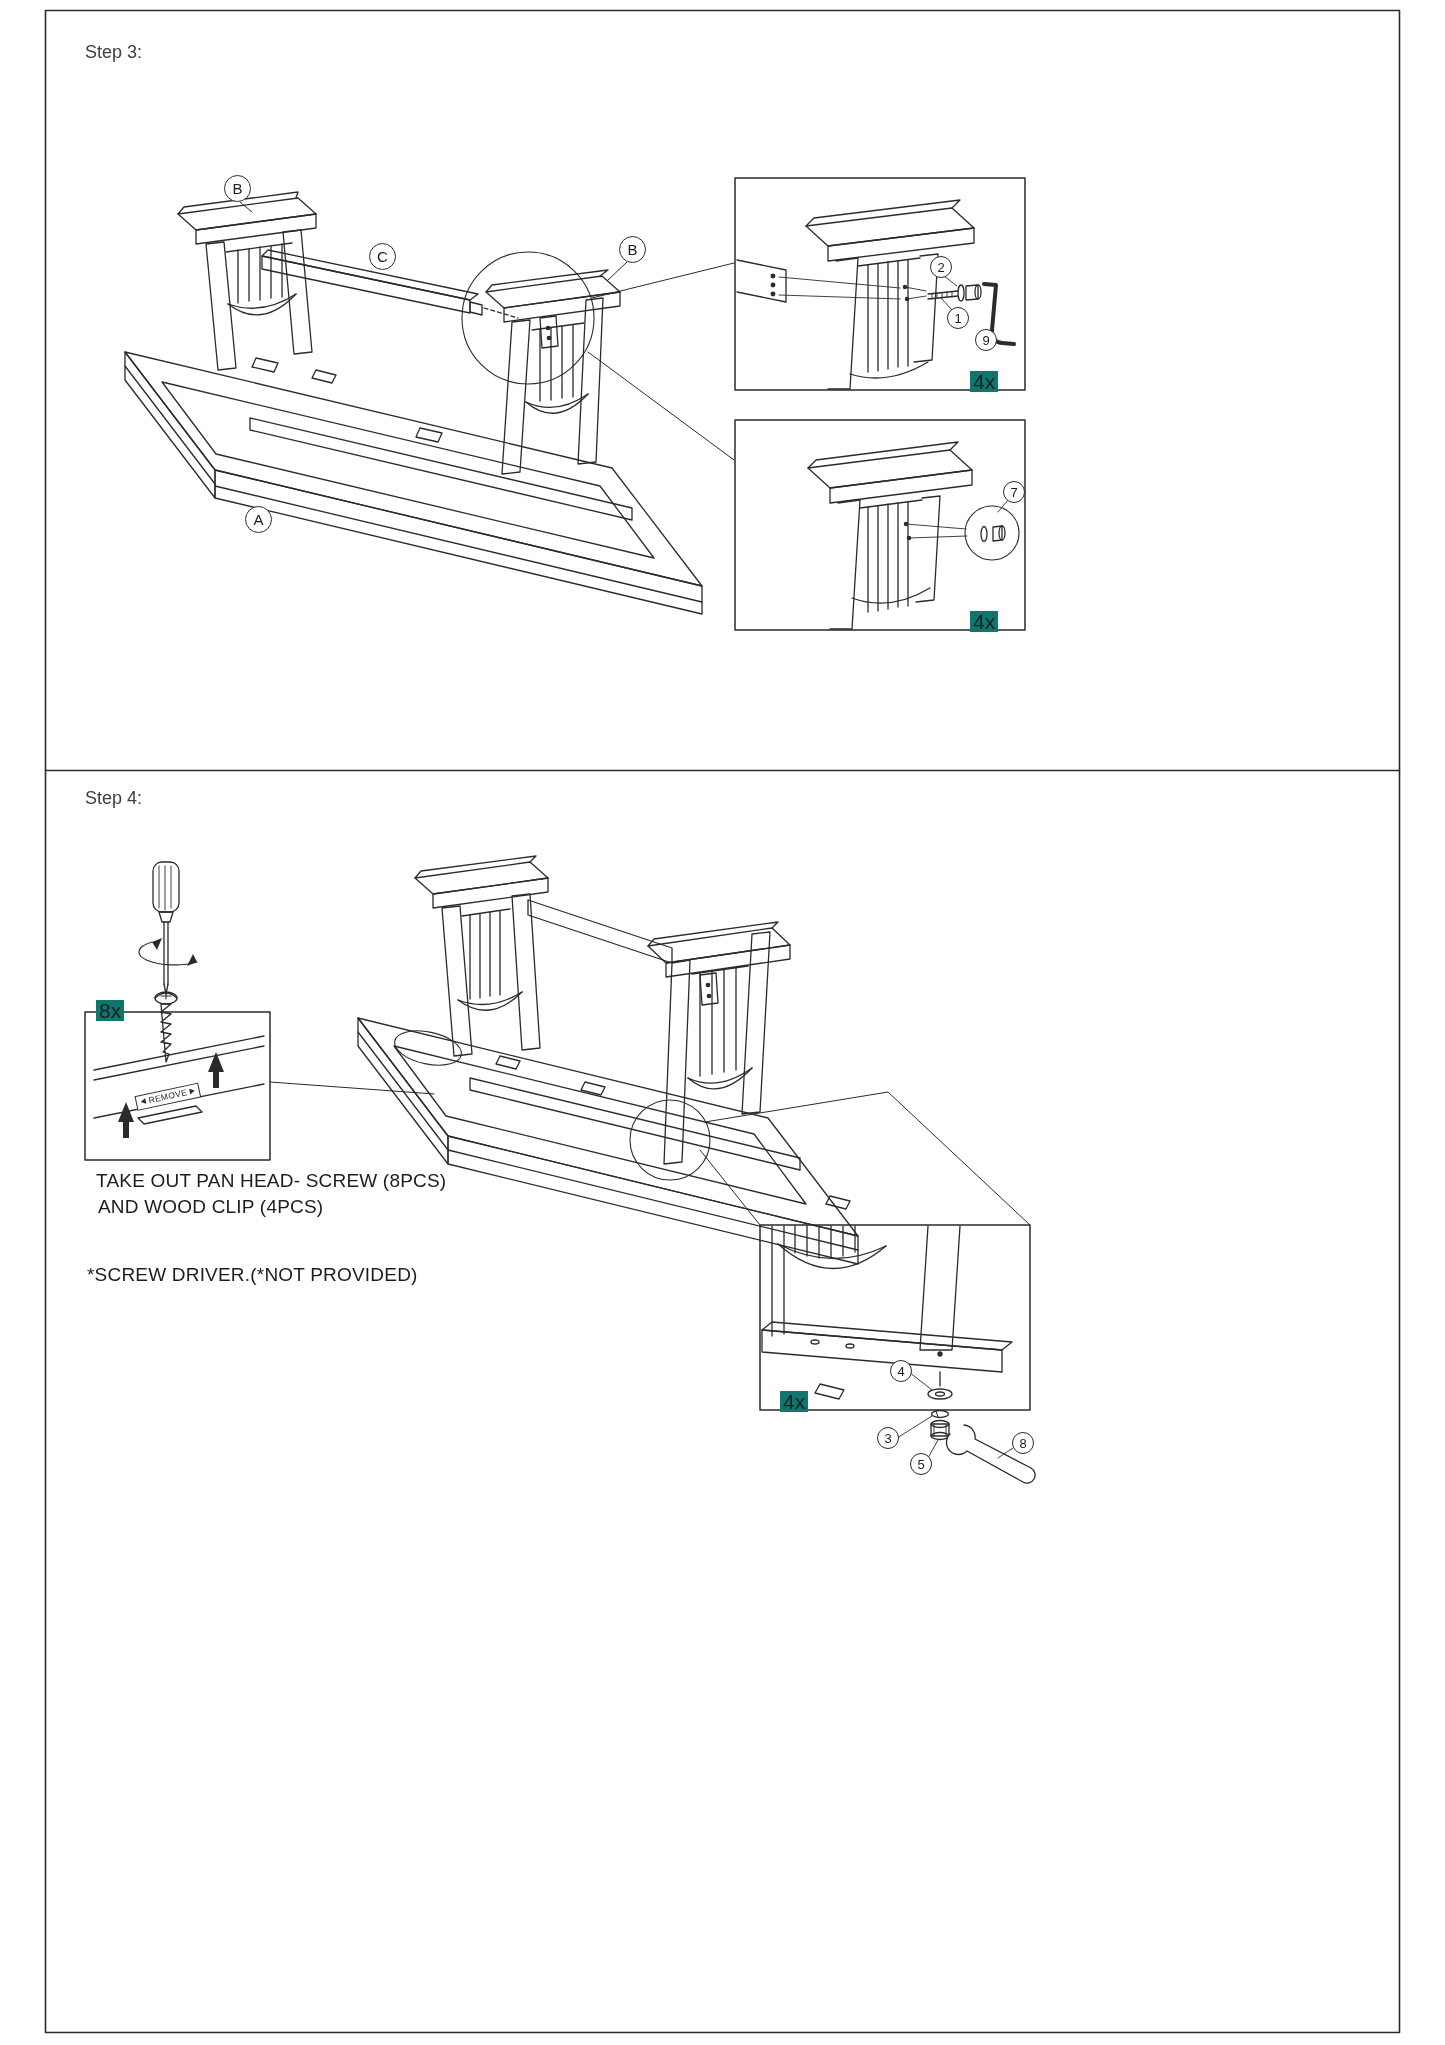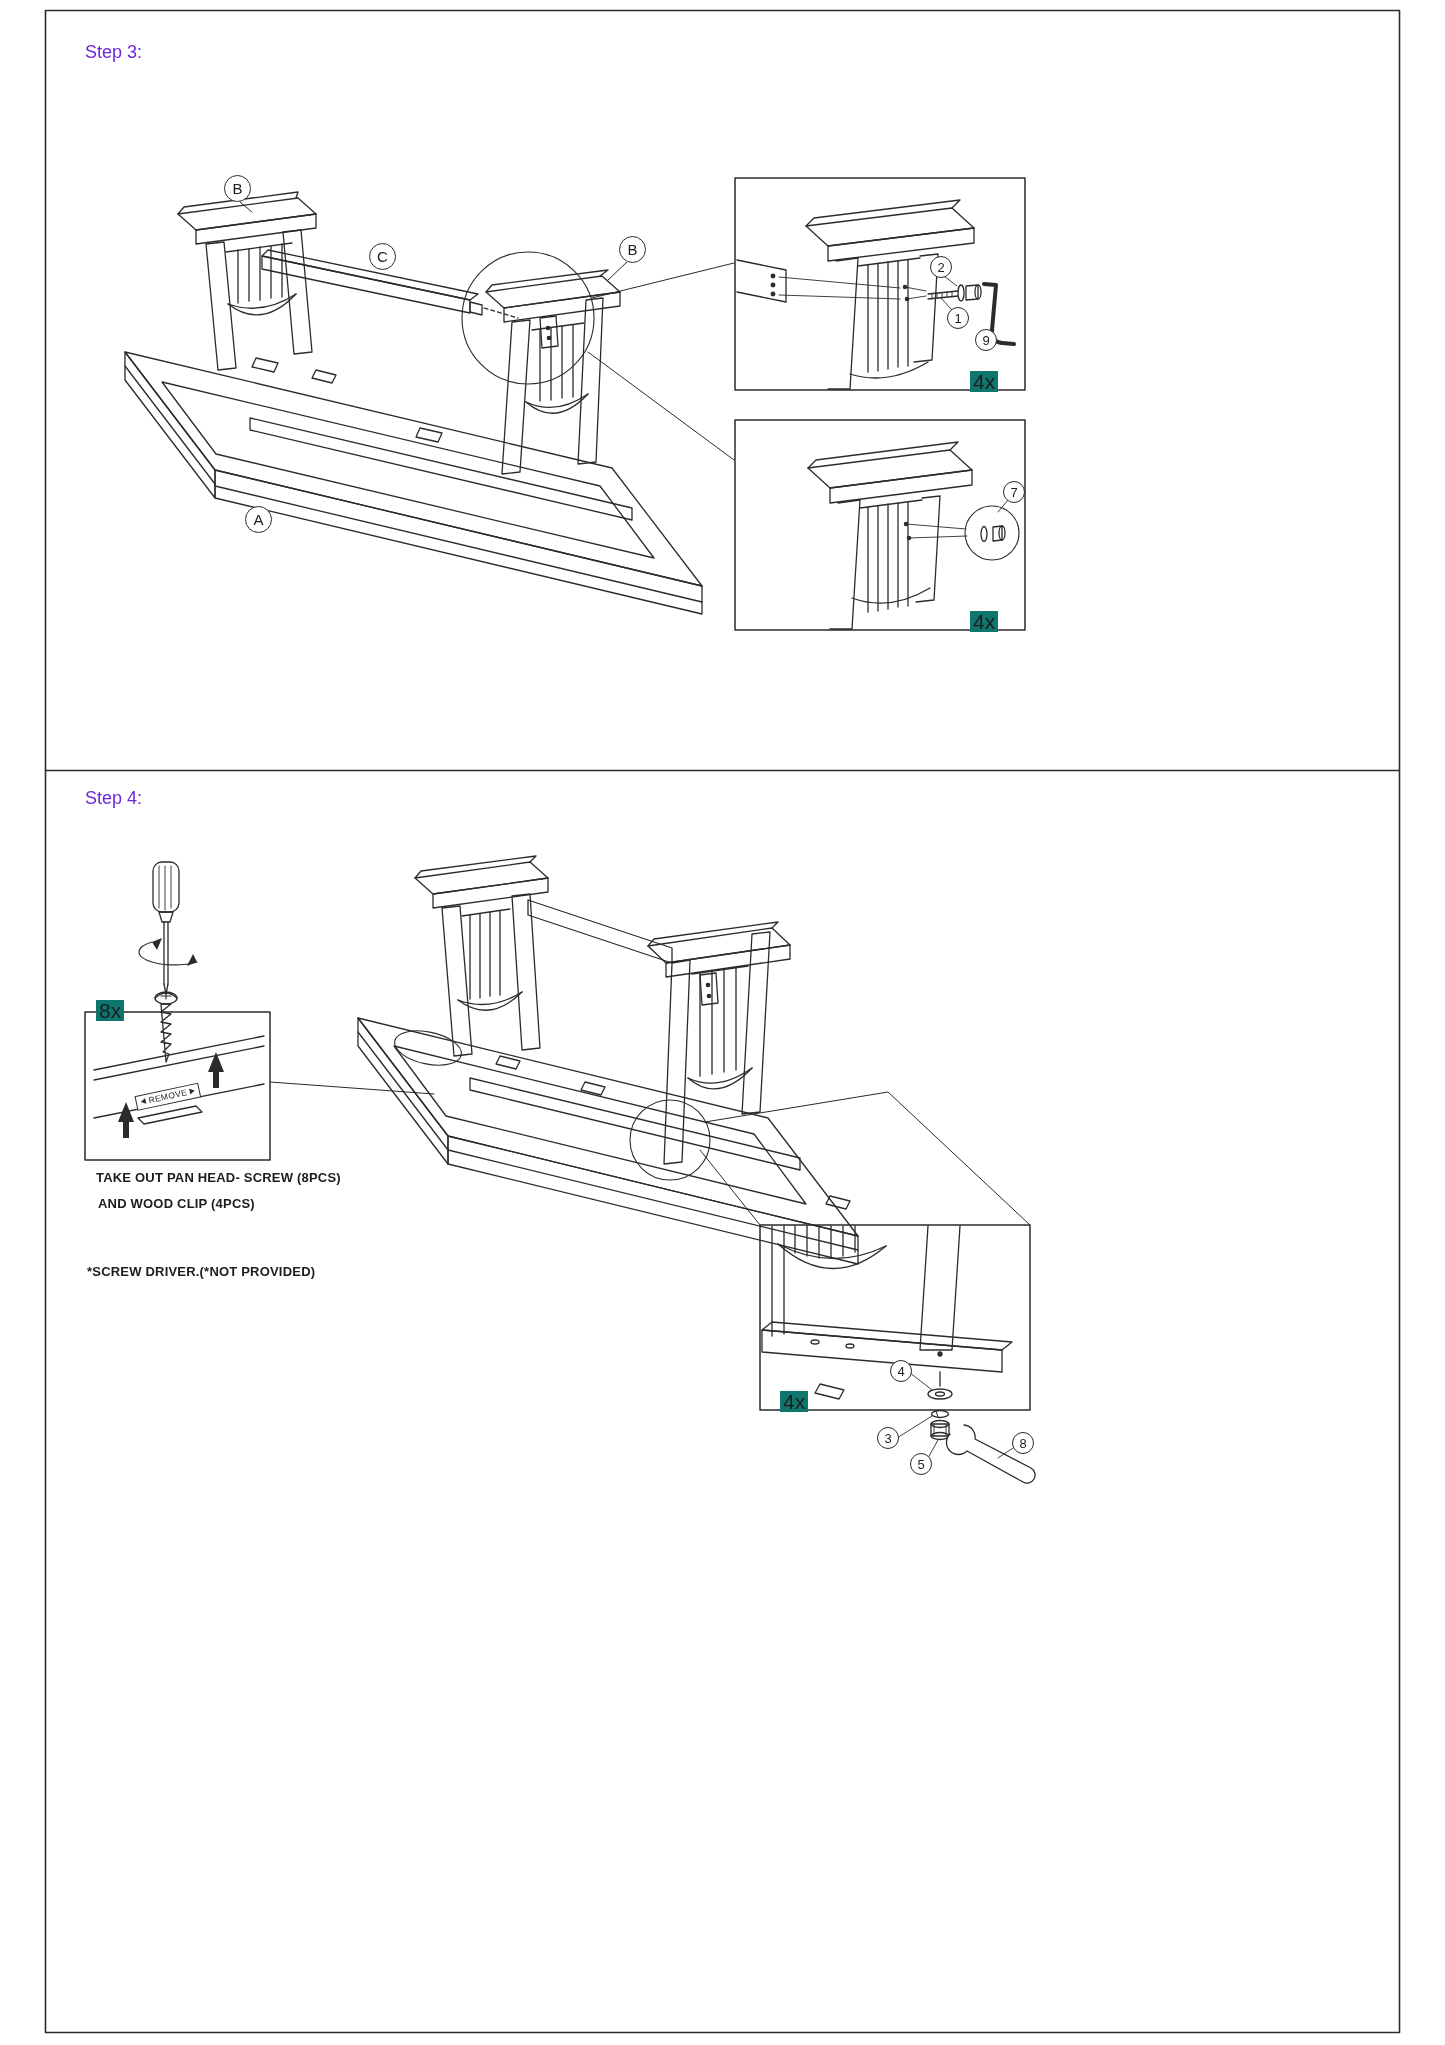--- a/index.html
+++ b/index.html
@@ -1,26 +1,26 @@
 <!DOCTYPE html>
 <html><head>
 <meta charset="utf-8">
 <style>
   * { margin:0; padding:0; box-sizing:border-box; }
   html,body { width:1445px; height:2045px; background:#ffffff; }
   body { font-family:"Liberation Sans", sans-serif; color:#1d1d1d; position:relative; overflow:hidden; }
   .page { position:absolute; inset:0; }
   svg.art { position:absolute; left:0; top:0; }
-  .step-label { position:absolute; font-size:18px; color:#6d28d9; white-space:nowrap; }
+  .step-label { position:absolute; font-size:18px; color:#404040; white-space:nowrap; }
   .badge { position:absolute; width:27px; height:27px; border:1.5px solid #2b2b2b; border-radius:50%;
            display:flex; align-items:center; justify-content:center; font-size:15px; background:#fff; }
   .callout { position:absolute; width:22px; height:22px; border:1.4px solid #2b2b2b; border-radius:50%;
              display:flex; align-items:center; justify-content:center; font-size:13px; background:#fff; }
   .qty { position:absolute; font-size:21px; line-height:1; background:#0f766e; padding:0 3px; white-space:nowrap; }
-  .note { position:absolute; font-size:13px; white-space:nowrap; letter-spacing:.2px;font-weight:bold; }
+  .note { position:absolute; font-size:19px; white-space:nowrap; letter-spacing:.2px; }
   .remove-tag { position:absolute; left:136px; top:1096px; transform:rotate(-12deg); transform-origin:left center;
                 border:1.3px solid #2b2b2b; background:#fff; font-size:8.5px; letter-spacing:.4px;
                 padding:2px 4px; display:flex; align-items:center; gap:3px; line-height:1; }
   .tri { width:0; height:0; display:inline-block; }
   .tri-l { border-top:3px solid transparent; border-bottom:3px solid transparent; border-right:5px solid #2b2b2b; }
   .tri-r { border-top:3px solid transparent; border-bottom:3px solid transparent; border-left:5px solid #2b2b2b; }
 </style>
 </head>
 <body>
 

